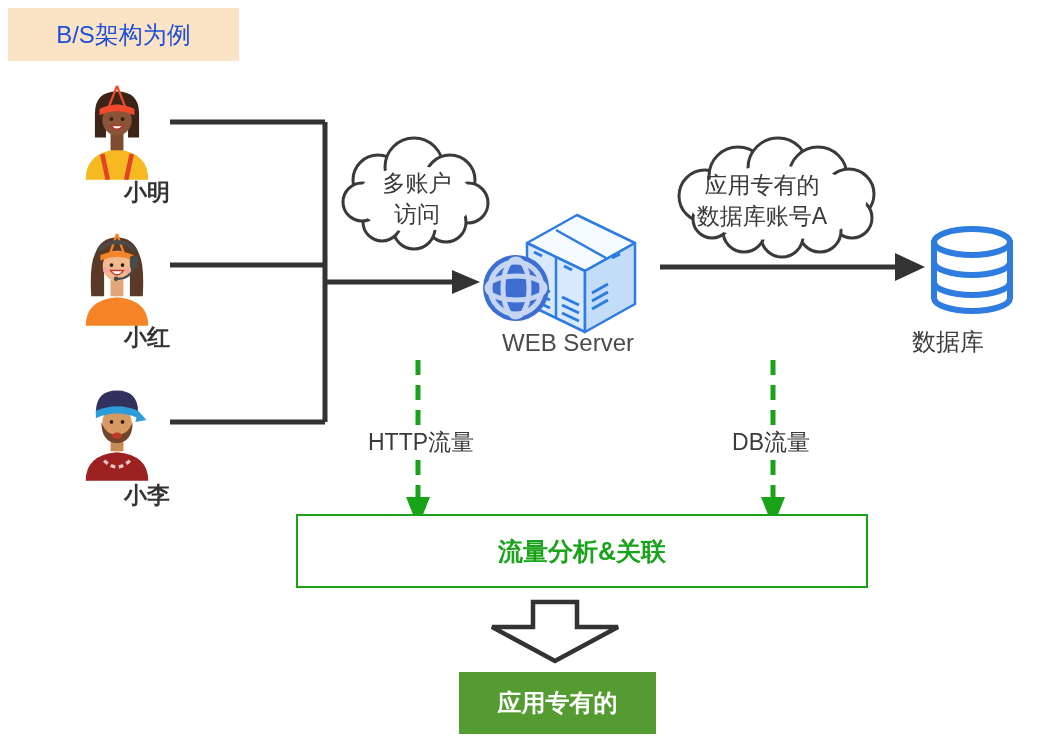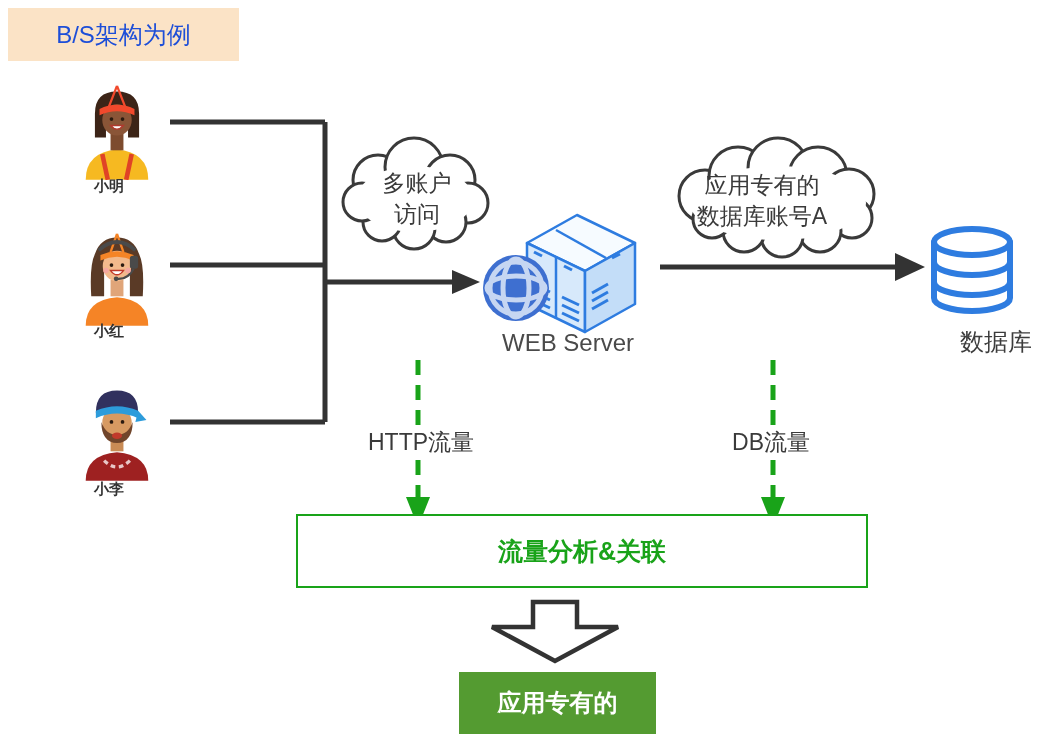--- a/index.html
+++ b/index.html
@@ -2,25 +2,25 @@
 <html><head>
 <meta charset="utf-8">
 <style>
   html,body{margin:0;padding:0;background:#ffffff;}
   body{font-family:"Liberation Sans","DejaVu Sans",sans-serif;}
   .canvas{position:relative;width:1044px;height:738px;background:#ffffff;overflow:hidden;}
   .layer{position:absolute;left:0;top:0;width:1044px;height:738px;}
   .abs{position:absolute;}
   .title-box{left:8px;top:8px;width:231px;height:53px;background:#fbe3c6;
              font-size:24px;line-height:53px;text-align:center;color:#1d4ed8;}
-  .user-label{width:100px;left:59px;font-size:15px;font-weight:600;color:#333;text-align:center;}
+  .user-label{width:100px;left:70px;font-size:23px;font-weight:600;color:#333;text-align:right;}
   .cloud-text{font-size:23px;line-height:31px;text-align:center;color:#3a3a3a;}
   .server-label{left:448px;top:329px;width:240px;font-size:24px;color:#4a4a4a;text-align:center;}
   .server-sublabel{left:410px;top:362px;width:320px;font-size:24px;color:#3c3c3c;text-align:center;}
-  .db-label{left:912px;top:326px;width:120px;font-size:24px;color:#3c3c3c;text-align:right;}
+  .db-label{left:912px;top:326px;width:120px;font-size:24px;color:#3c3c3c;text-align:left;}
   .flow-label{background:#ffffff;font-size:23px;color:#3a3a3a;text-align:center;height:28px;line-height:28px;}
   .http-label{left:354px;top:428px;width:134px;}
   .dbflow-label{left:716px;top:428px;width:110px;}
   .analysis-box{left:296px;top:514px;width:568px;height:70px;background:#ffffff;
                 border:2px solid #19a319;}
   .analysis-text{width:100%;height:100%;line-height:70px;text-align:center;
                  font-size:25px;font-weight:bold;color:#19a319;}
   .output-box{left:459px;top:672px;width:197px;height:62px;background:#549b31;}
   .output-text{width:100%;height:100%;line-height:62px;text-align:center;
                font-size:24px;font-weight:bold;color:#ffffff;}

